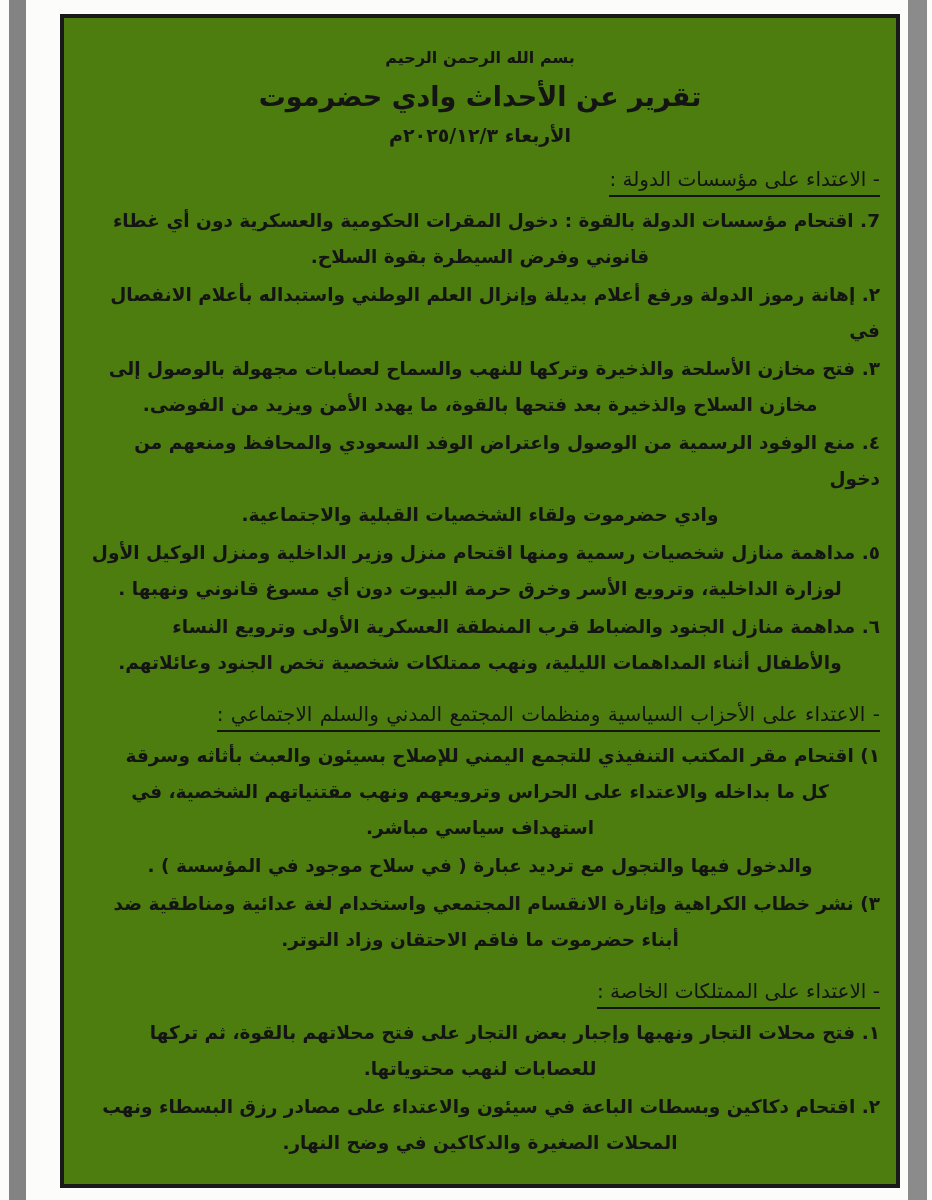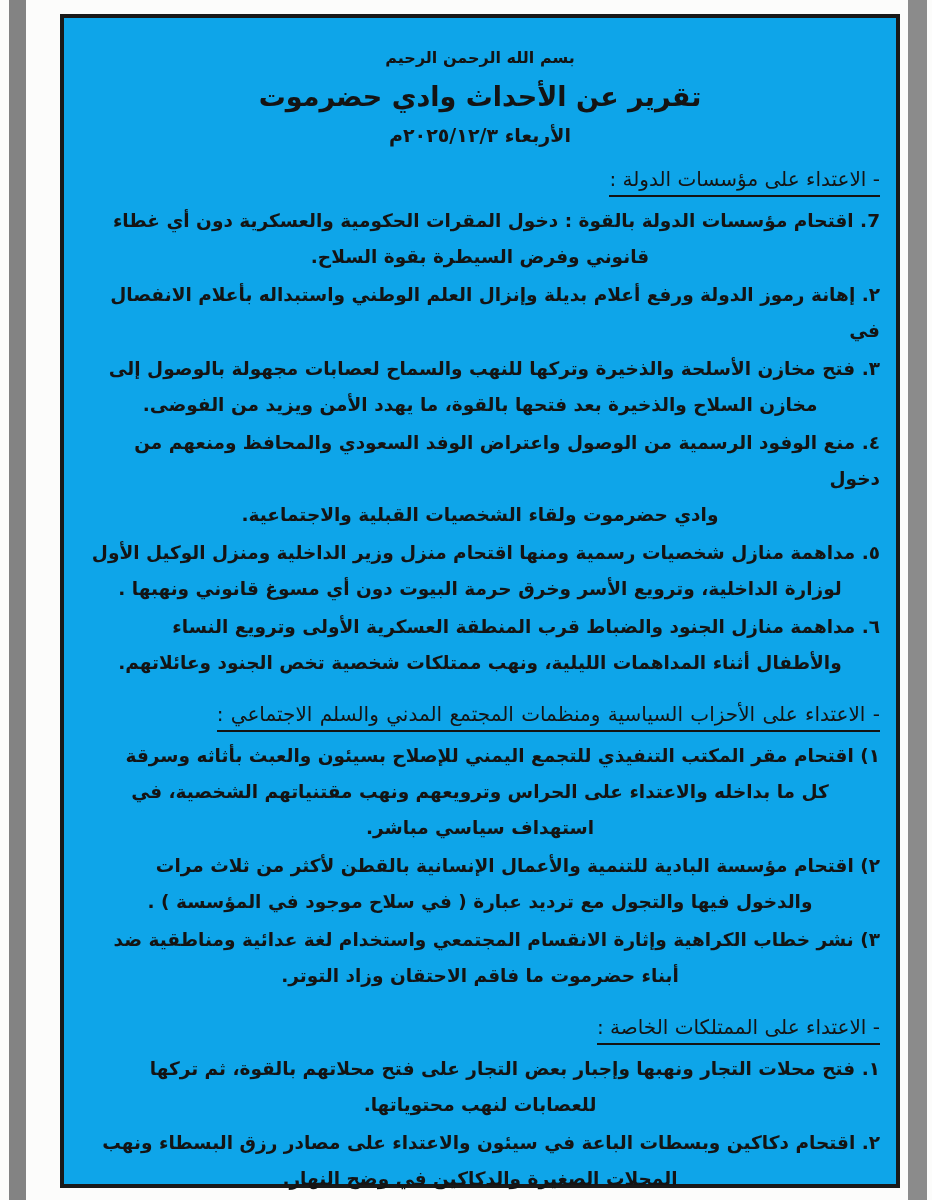--- a/index.html
+++ b/index.html
@@ -12,21 +12,21 @@
   .scan-bg { position: relative; width: 932px; height: 1200px; background: #fcfcfb; }
   .edge-bar { position: absolute; top: 0; height: 1200px; background: #838383; }
   .edge-bar.left  { left: 9px;  width: 17px; }
   .edge-bar.right { left: 908px; width: 19px; background: #8b8b8b; }
 
   .page-frame {
     position: absolute;
     left: 60px; top: 14px;
     width: 800px; height: 1166px;
     border: 4px solid #191919;
-    background: #0ea5e9;
+    background: #4d7c0f;
     direction: rtl;
     color: #141414;
     padding: 0 16px;
     box-sizing: content-box;
   }
 
   .doc-header { text-align: center; }
   .bismillah { margin-top: 30px; font-size: 16px; font-weight: bold; letter-spacing: 0.5px; }
   .doc-title { margin: 14px 0 0 0; font-size: 27px; font-weight: bold; text-align: center; }
   .doc-date  { margin-top: 12px; font-size: 19px; font-weight: bold; }
@@ -97,21 +97,20 @@
     <div class="sec">
       <div class="sec-head wide">
         <span class="underlined">- الاعتداء على الأحزاب السياسية ومنظمات المجتمع المدني والسلم الاجتماعي :</span>
       </div>
       <div class="item">
         <div class="line first">١) اقتحام مقر المكتب التنفيذي للتجمع اليمني للإصلاح بسيئون والعبث بأثاثه وسرقة</div>
         <div class="line cont">كل ما بداخله والاعتداء على الحراس وترويعهم ونهب مقتنياتهم الشخصية، في</div>
         <div class="line cont">استهداف سياسي مباشر.</div>
       </div>
       <div class="item">
-        <div class="line first">٢) اقتحام مؤسسة البادية للتنمية والأعمال الإنسانية بالقطن لأكثر من ثلاث مرات</div>
         <div class="line cont">والدخول فيها والتجول مع ترديد عبارة ( في سلاح موجود في المؤسسة ) .</div>
       </div>
       <div class="item">
         <div class="line first">٣) نشر خطاب الكراهية وإثارة الانقسام المجتمعي واستخدام لغة عدائية ومناطقية ضد</div>
         <div class="line cont">أبناء حضرموت ما فاقم الاحتقان وزاد التوتر.</div>
       </div>
     </div>
 
     <div class="sec">
       <div class="sec-head">

